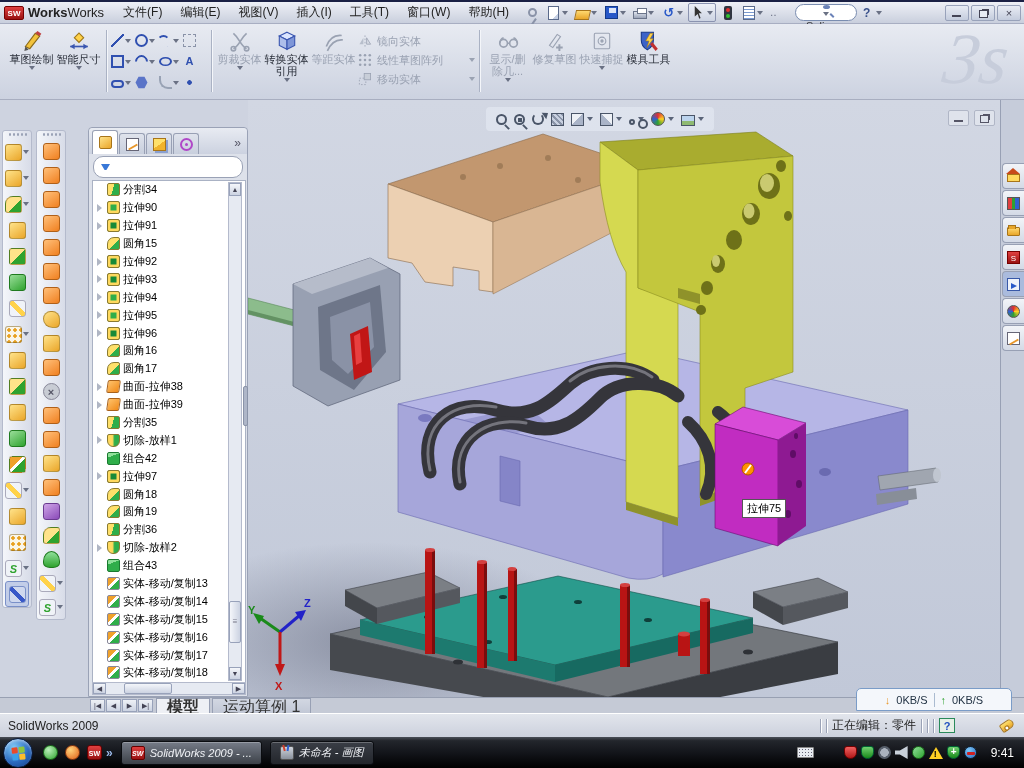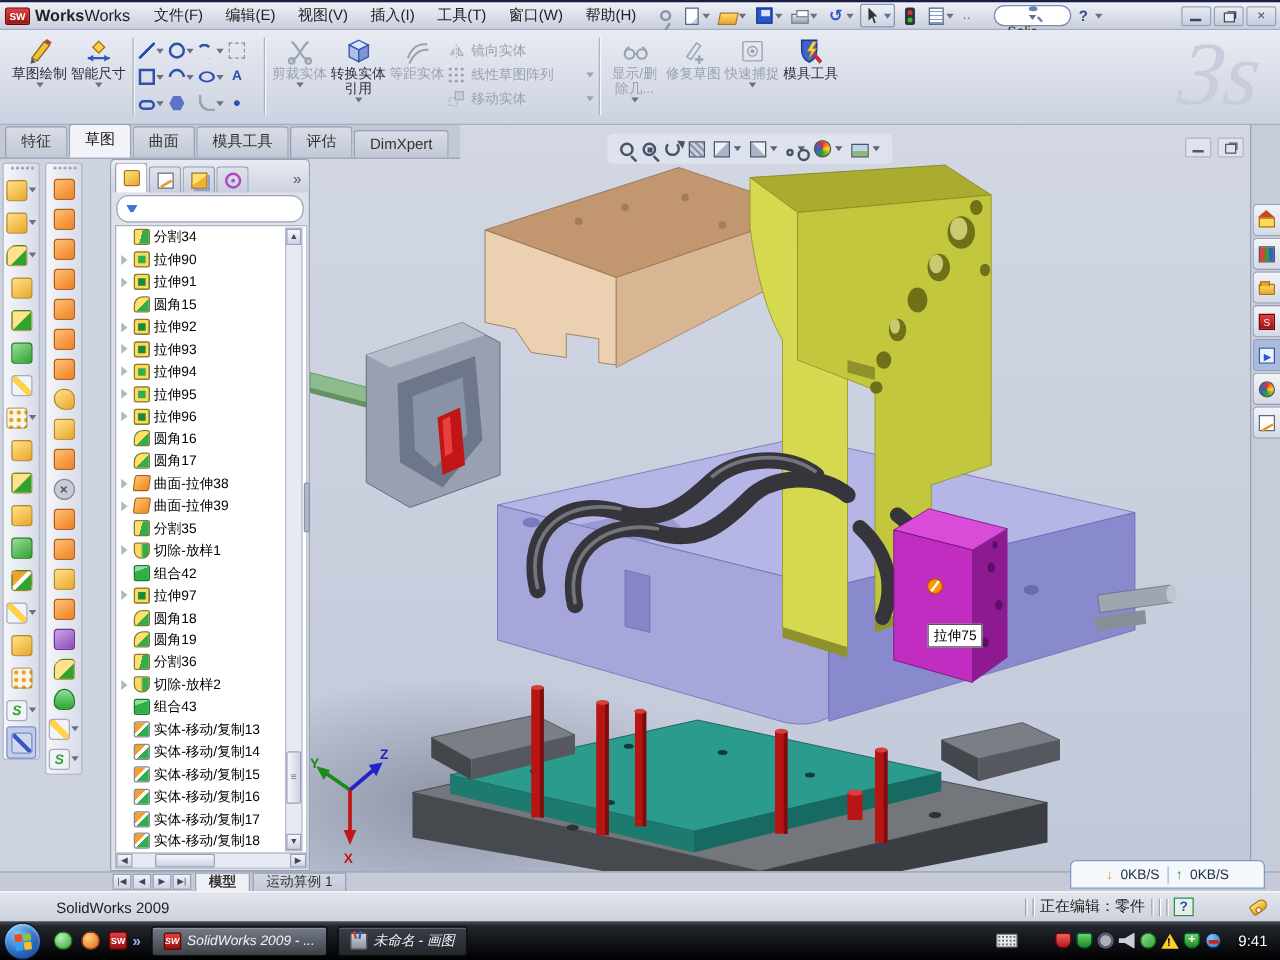--- a/index.html
+++ b/index.html
@@ -206,27 +206,27 @@
     font-size:11px;color:#000;padding:1px 4px;z-index:5;white-space:nowrap;}
   #netmon{position:absolute;left:856px;top:688px;width:156px;height:23px;background:#f4f7fb;border:1px solid #7a9cc8;
     border-radius:5px 5px 0 0;display:flex;align-items:center;justify-content:center;gap:6px;font-size:11px;color:#234;z-index:20;}
   #netmon .down{color:#e8972a;font-weight:bold;}
   #netmon .up{color:#2fa32f;font-weight:bold;}
   #netmon .ndiv{width:1px;height:14px;background:#aabbd0;}
 
   
   #modeltabs{position:absolute;left:0;top:697px;width:1024px;height:16px;background:#c5cad6;border-top:1px solid #98a0b2;display:flex;align-items:center;padding-left:90px;}
   .mnav{width:15px;height:13px;background:linear-gradient(#eef1f6,#ccd3e2);border:1px solid #98a2ba;font-size:7px;line-height:12px;text-align:center;color:#445;margin-right:1px;}
-  .mtab{font-size:11px;padding:0 10px;height:15px;line-height:15px;border:1px solid #98a0b4;border-bottom:none;background:linear-gradient(#d2d7e2,#c2c8d6);margin-left:2px;color:#333;}
+  .mtab{font-size:16px;padding:0 10px;height:15px;line-height:15px;border:1px solid #98a0b4;border-bottom:none;background:linear-gradient(#d2d7e2,#c2c8d6);margin-left:2px;color:#333;}
   .mtab.active{background:#eef0f5;font-weight:bold;}
 
   
   #statusbar{position:absolute;left:0;top:713px;width:1024px;height:24px;background:linear-gradient(#e2e5ec,#ccd1dd);
     border-top:1px solid #fff;display:flex;align-items:center;font-size:12px;color:#222;}
-  #sb-left{padding-left:8px;margin-left:37px;}
+  #sb-left{padding-left:8px;}
   #sb-right{margin-left:auto;display:flex;align-items:center;gap:5px;padding-right:10px;}
   .sbsep{width:1px;height:14px;background:#9aa2b6;box-shadow:1px 0 0 #fff;}
   #sb-help{width:16px;height:15px;background:#e6f0e6;border:1px solid #2a8a5a;color:#2050c0;font-weight:bold;font-size:11px;text-align:center;line-height:14px;}
   #sb-tag{width:14px;height:9px;background:linear-gradient(#ffe06a,#e8a62a);border:1px solid #a8751a;border-radius:2px 5px 5px 2px;transform:rotate(-35deg);margin-left:40px;position:relative;}
   #sb-tag::after{content:"";position:absolute;left:2px;top:3px;width:3px;height:3px;border-radius:50%;background:#fff;border:1px solid #a8751a;}
 
   
   #taskbar{position:absolute;left:0;top:737px;width:1024px;height:31px;
     background:linear-gradient(#4a4f58 0%,#23262c 12%,#111318 55%,#000 100%);display:flex;align-items:center;}
   #startorb{width:30px;height:30px;border-radius:50%;margin-left:3px;position:relative;
@@ -496,28 +496,20 @@
       <div class="cmbtn">
         <div class="cmicon"><svg viewBox="0 0 20 20">
             <path d="M3 2 h11 v7 q0 6 -5.5 9 Q3 15 3 9z" fill="#3d63c8" stroke="#1a3a8a"></path>
             <path d="M11 3 l-4 7 h3 l-2 6 6 -8 h-3 l3 -5z" fill="#ffd24a" stroke="#a07818" stroke-width="0.5"></path>
             <path d="M13 11 l5 6 -2 2 -5 -6z" fill="#c03030"></path>
           </svg></div>
         <div class="cmlabel">模具工具</div>
       </div>
     </div>
 
-  <div id="tabstrip">
-      <span class="rtab">特征</span>
-      <span class="rtab active">草图</span>
-      <span class="rtab">曲面</span>
-      <span class="rtab">模具工具</span>
-      <span class="rtab">评估</span>
-      <span class="rtab">DimXpert</span>
-    </div>
 
   <div id="viewport">
     <svg id="model-svg" width="752" height="597" viewBox="0 0 752 597">
       <defs>
         <linearGradient id="vpbg" x1="0" y1="0" x2="0" y2="1">
           <stop offset="0" stop-color="#d2d7e3"></stop>
             <stop offset="1" stop-color="#c1c8d8"></stop>
         </linearGradient>
         <radialGradient id="shad" cx="0.5" cy="0.5" r="0.5">
           <stop offset="0" stop-color="#565b70" stop-opacity="0.5"></stop>

